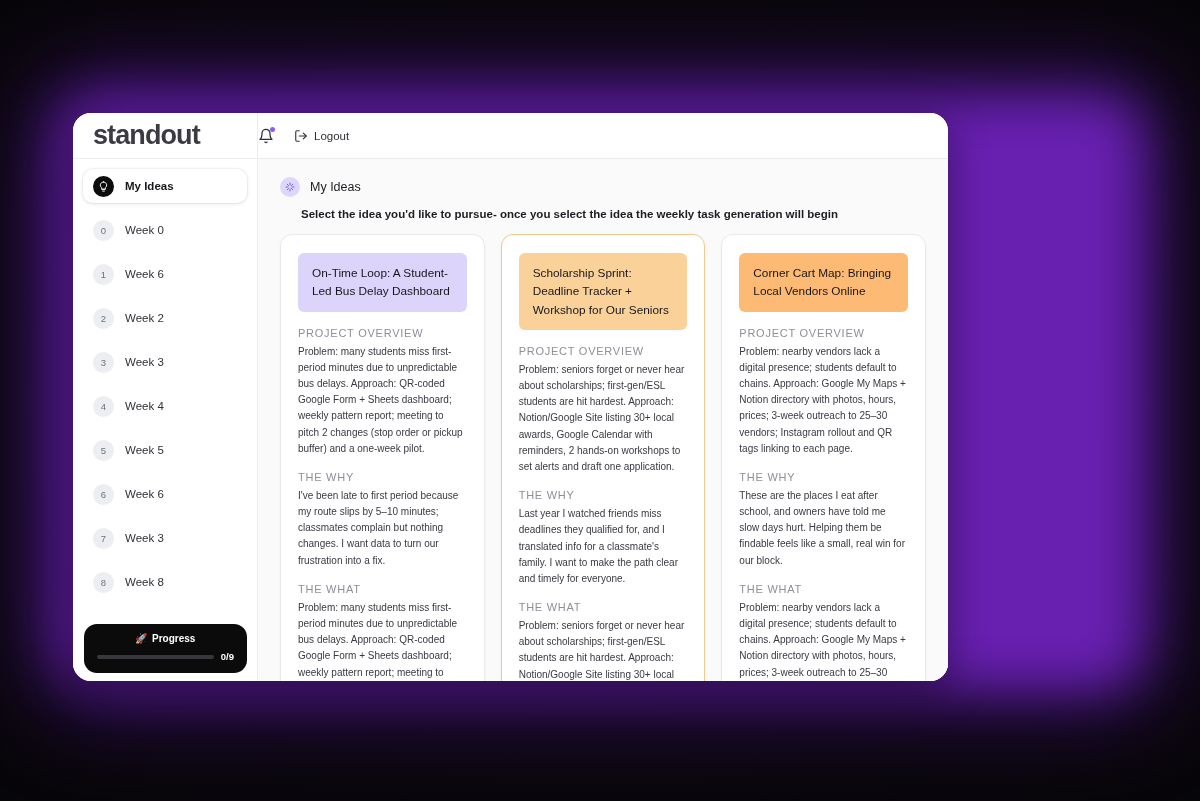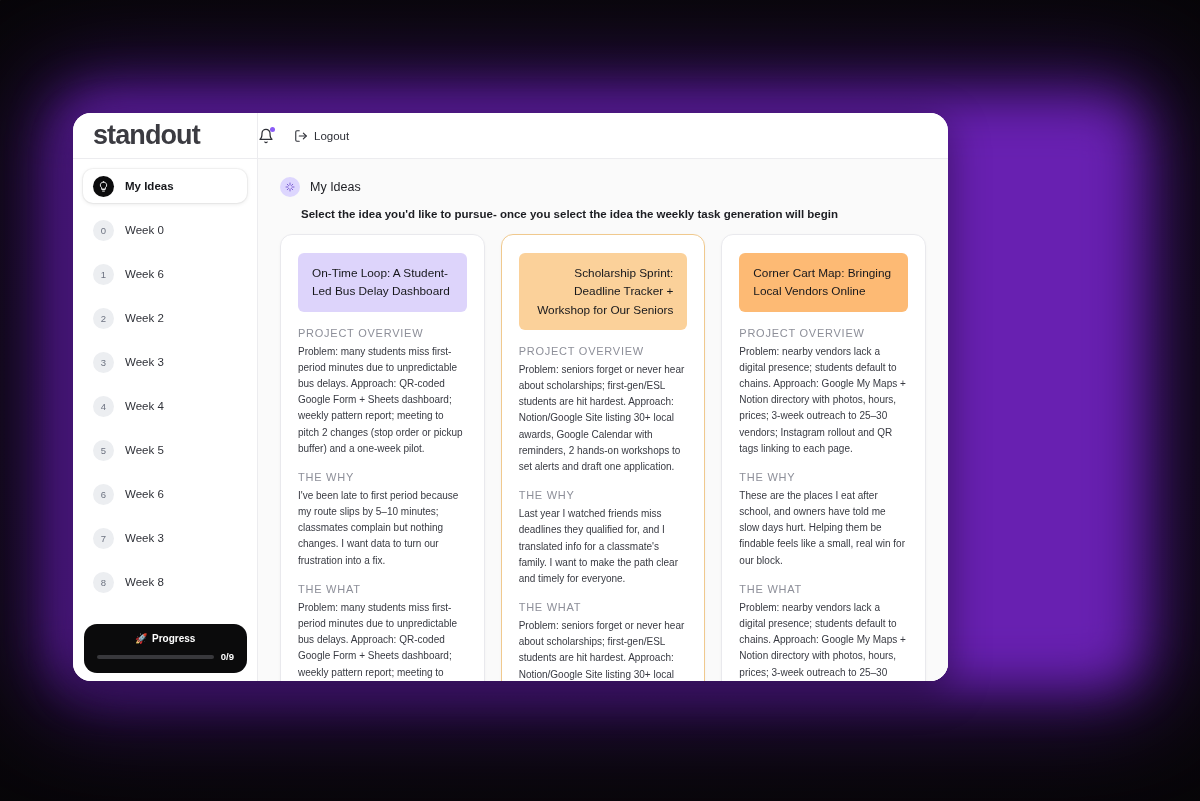--- a/index.html
+++ b/index.html
@@ -257,21 +257,21 @@
 
   .card-title {
     border-radius: 6px;
     padding: 11px 14px;
     font-size: 11.8px;
     line-height: 1.55;
     color: #16171b;
     margin-bottom: 15px;
   }
   .ct-purple { background: #ddd4fb; }
-  .ct-orange { background: #fbd19a; text-align: right; }
+  .ct-orange { background: #fbd19a; }
   .ct-blue   { background: #fdba74; }
 
   .sec-label {
     font-size: 11px;
     letter-spacing: 0.75px;
     color: #8d8f99;
     text-transform: uppercase;
     margin-bottom: 5px;
   }
   .sec-body {

